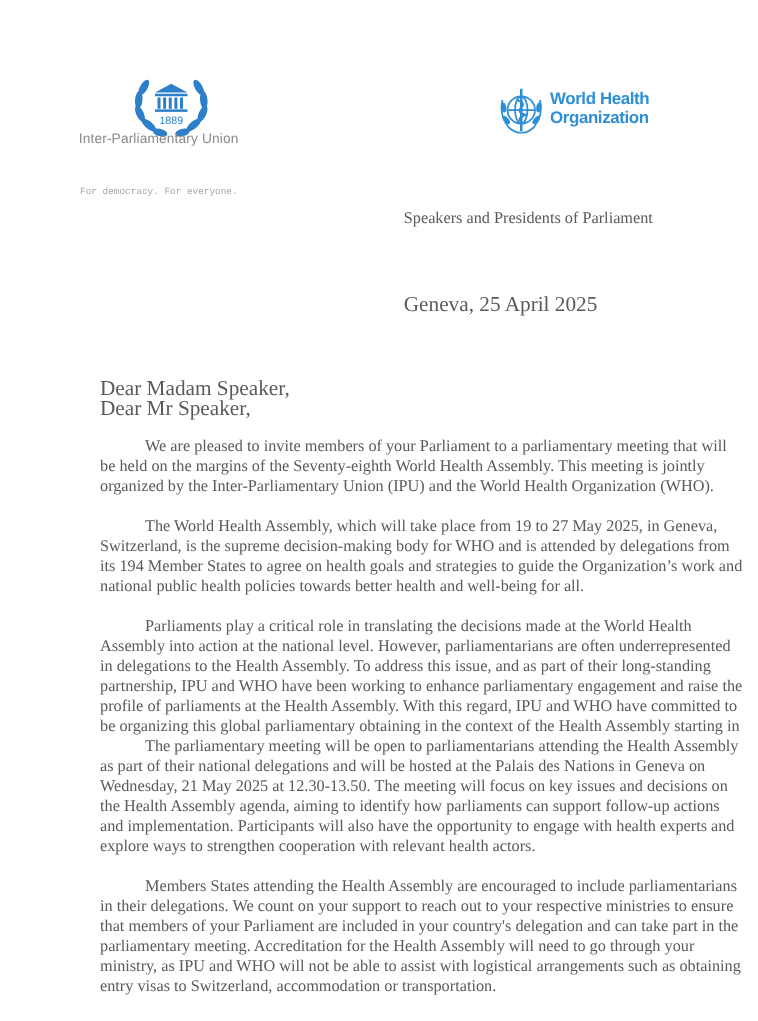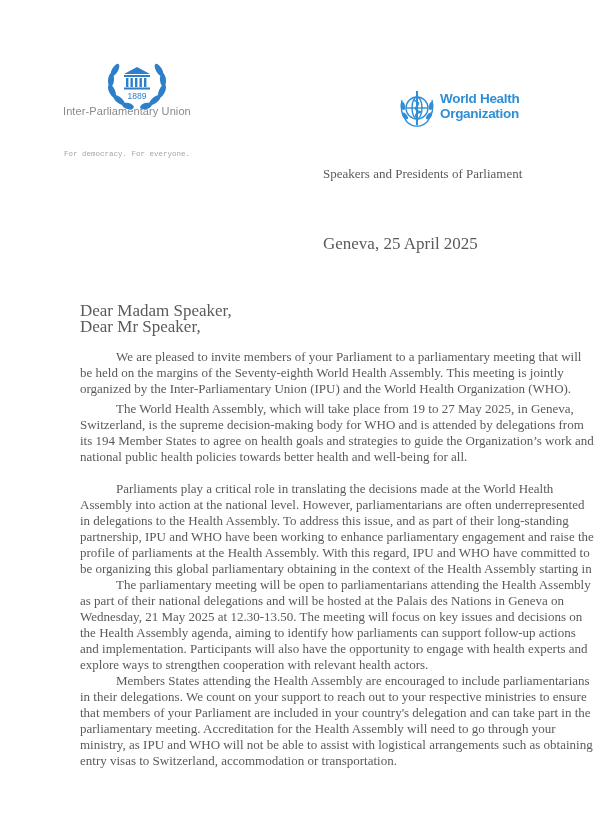--- a/index.html
+++ b/index.html
@@ -1,21 +1,21 @@
 <!DOCTYPE html>
 <html><head>
   <meta charset="utf-8">
   <style>
     html, body { margin: 0; padding: 0; background: #ffffff; }
     body { width: 606px; height: 817px; position: relative; overflow: hidden; font-family: "Liberation Serif", serif; color: #5a5a5a; }
     .ipu-logo { position: absolute; left: 97px; top: 48px; width: 110px; }
     .ipu-emblem { position: absolute; left: 8px; top: 0; width: 64px; height: 66px; }
     .ipu-name { position: absolute; left: -34px; top: 57px; white-space: nowrap; font-family: "Liberation Sans", sans-serif; font-size: 11px; color: #8a8a8a; letter-spacing: 0.1px; }
     .ipu-tagline { position: absolute; left: -33px; top: 102px; white-space: nowrap; font-family: Liberation Mono, monospace; font-size: 7.5px; color: #a5a5a5; }
-    .who-logo { position: absolute; left: 397px; top: 68px; height: 44px; width: 130px; margin-top: 20px; }
+    .who-logo { position: absolute; left: 397px; top: 68px; height: 44px; width: 130px; }
     .who-emblem { position: absolute; left: 0; top: 0; width: 40px; height: 42px; }
     .who-text { position: absolute; left: 43px; top: 3px; font-family: "Liberation Sans", sans-serif; font-weight: bold; color: #2e8fd6; font-size: 13.5px; line-height: 15px; letter-spacing: -0.3px; white-space: nowrap; }
     .recipient { position: absolute; left: 323px; top: 166px; font-size: 13px; white-space: nowrap; }
     .date { position: absolute; left: 323px; top: 234px; font-size: 17px; white-space: nowrap; }
     .salutations { position: absolute; left: 80px; top: 303px; font-size: 17px; line-height: 16px; }
     .body-text { position: absolute; left: 80px; top: 349px; width: 470px; font-size: 13px; line-height: 16px; }
     .line { display: block; white-space: nowrap; }
     .line.first { padding-left: 36px; }
   </style>
 </head>
@@ -76,40 +76,40 @@
 
 <div class="recipient">Speakers and Presidents of Parliament</div>
 <div class="date">Geneva, 25 April 2025</div>
 
 <div class="salutations">
   <span class="line">Dear Madam Speaker,</span>
   <span class="line">Dear Mr Speaker,</span>
 </div>
 
 <div class="body-text">
-  <div style="margin-bottom:4px">
+  <div style="margin-bottom:16px">
     <span class="line first">We are pleased to invite members of your Parliament to a parliamentary meeting that will</span>
     <span class="line">be held on the margins of the Seventy-eighth World Health Assembly. This meeting is jointly</span>
     <span class="line">organized by the Inter-Parliamentary Union (IPU) and the World Health Organization (WHO).</span>
   </div>
   <div style="margin-bottom:16px">
     <span class="line first">The World Health Assembly, which will take place from 19 to 27 May 2025, in Geneva,</span>
     <span class="line">Switzerland, is the supreme decision-making body for WHO and is attended by delegations from</span>
     <span class="line">its 194 Member States to agree on health goals and strategies to guide the Organization’s work and</span>
     <span class="line">national public health policies towards better health and well-being for all.</span>
   </div>
   <div style="margin-bottom:0">
     <span class="line first">Parliaments play a critical role in translating the decisions made at the World Health</span>
     <span class="line">Assembly into action at the national level. However, parliamentarians are often underrepresented</span>
     <span class="line">in delegations to the Health Assembly. To address this issue, and as part of their long-standing</span>
     <span class="line">partnership, IPU and WHO have been working to enhance parliamentary engagement and raise the</span>
     <span class="line">profile of parliaments at the Health Assembly. With this regard, IPU and WHO have committed to</span>
     <span class="line">be organizing this global parliamentary obtaining in the context of the Health Assembly starting in</span>
   </div>
-  <div style="">
+  <div style="margin-bottom:16px">
     <span class="line first">The parliamentary meeting will be open to parliamentarians attending the Health Assembly</span>
     <span class="line">as part of their national delegations and will be hosted at the Palais des Nations in Geneva on</span>
     <span class="line">Wednesday, 21 May 2025 at 12.30-13.50.  The meeting will focus on key issues and decisions on</span>
     <span class="line">the Health Assembly agenda, aiming to identify how parliaments can support follow-up actions</span>
     <span class="line">and implementation. Participants will also have the opportunity to engage with health experts and</span>
     <span class="line">explore ways to strengthen cooperation with relevant health actors.</span>
   </div>
   <div>
     <span class="line first">Members States attending the Health Assembly are encouraged to include parliamentarians</span>
     <span class="line">in their delegations. We count on your support to reach out to your respective ministries to ensure</span>

